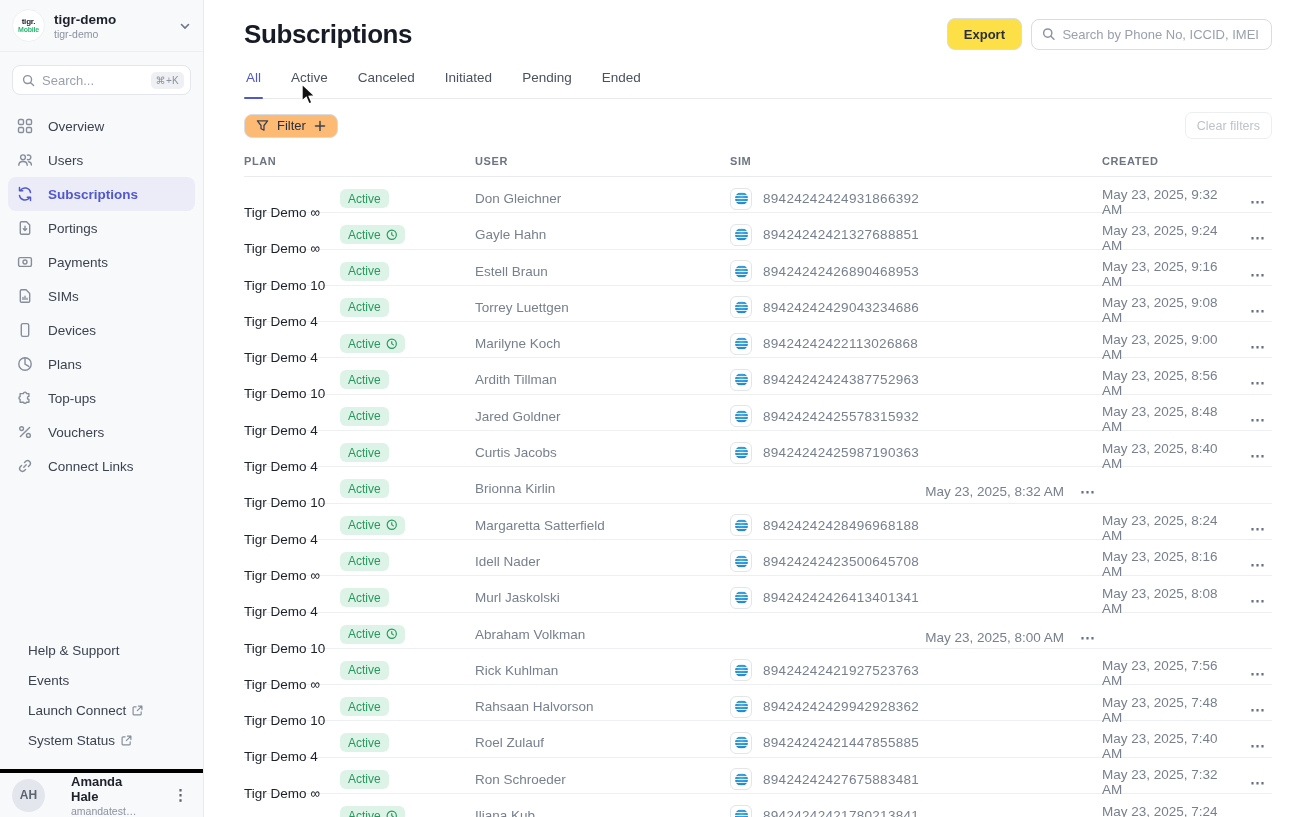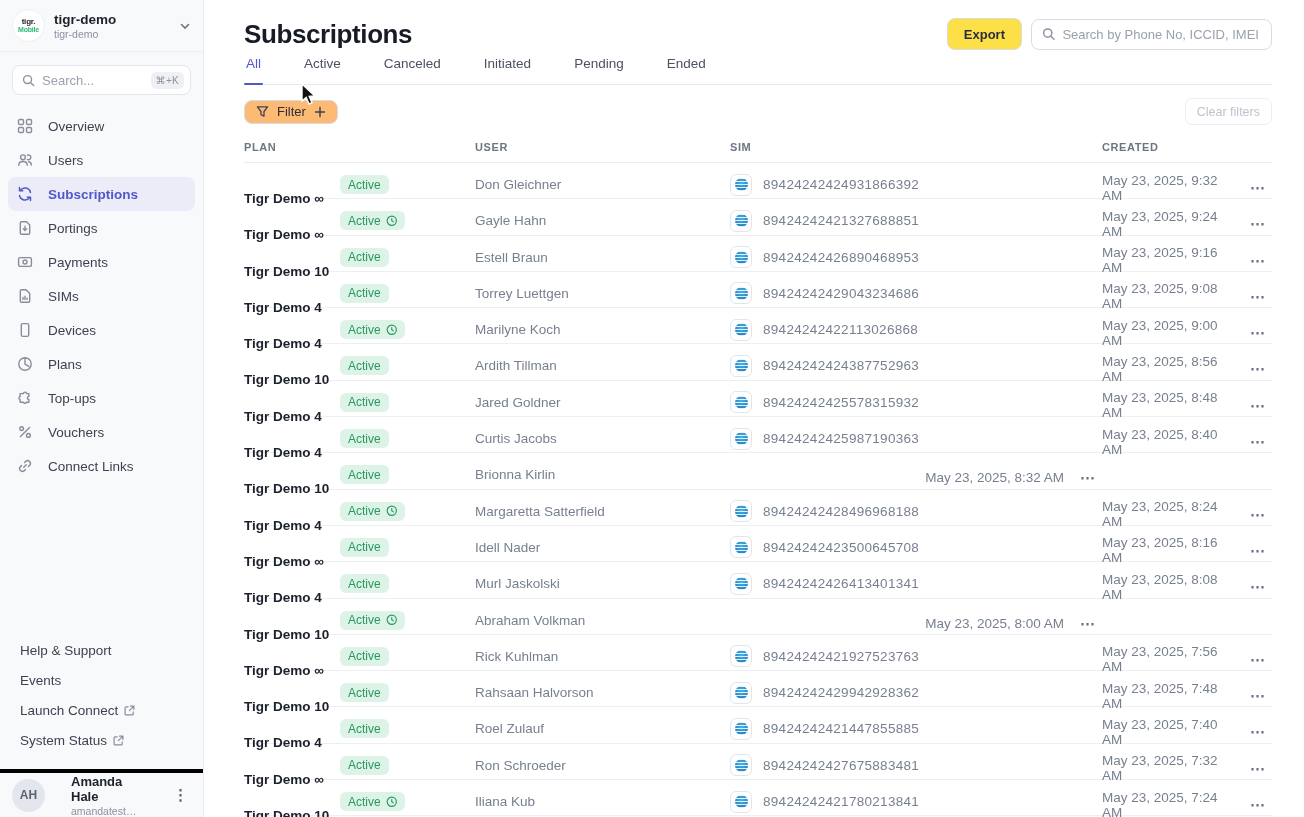--- a/index.html
+++ b/index.html
@@ -21,54 +21,54 @@
   .search-box .ph { flex:1; font-size:13px; color:#9aa1ad; }
   .kbd { font-size:10px; color:#8b92a0; background:#eef0f3; border-radius:5px; padding:3px 5px; letter-spacing:.3px; }
 
   .nav { padding:8px 8px 0; }
   .nav-item { height:34px; display:flex; align-items:center; gap:15px; padding:0 9px; border-radius:8px; font-size:13.5px; font-weight:500; color:#3c4350; cursor:pointer; }
   .nav-item svg { flex:none; stroke:#878e9b; }
   .nav-item.active { background:#ebecf8; color:#5157cc; font-weight:600; }
   .nav-item.active svg { stroke:#5157cc; }
 
   .side-footer { margin-top:auto; padding:0 20px 14px; }
-  .foot-link { font-size:13.5px; color:#3c4350; font-weight:500; padding:7.5px 0; display:flex; align-items:center; gap:6px; cursor:pointer; }
+  .foot-link { font-size:13.5px; color:#3c4350; font-weight:500; padding:7.5px 0; display:flex; align-items:center; gap:6px; cursor:pointer;margin-left:8px; }
   .foot-link svg { stroke:#878e9b; }
 
   .profile { border-top:4px solid #000000; height:48px; display:flex; align-items:center; gap:26px; padding:0 10px 0 12px; }
   .avatar { width:33px; height:33px; border-radius:50%; background:#e3e6ec; color:#5b6471; font-size:12px; font-weight:700; display:flex; align-items:center; justify-content:center; flex:none; }
   .prof-meta { flex:1; min-width:0; }
   .prof-name { font-size:13px; font-weight:600; color:#1c212b; }
   .prof-email { font-size:10.5px; color:#8b92a0; margin-top:1px; white-space:nowrap; overflow:hidden; text-overflow:ellipsis; }
   .kebab { color:#5b6471; font-size:15px; font-weight:700; padding:2px 5px; cursor:pointer; letter-spacing:0; line-height:.45; text-align:center; }
 
   
   .main { position:absolute; left:204px; top:0; width:1100px; height:817px; padding:0 32px 0 40px; }
   .top-row { display:flex; align-items:center; margin-top:18px; }
   .page-title { font-size:26px; font-weight:700; letter-spacing:-.4px; color:#171b26; flex:1; }
   .btn { background:#fde047; border:1px solid #d8dce3; border-radius:8px; font-size:13px; font-weight:600; color:#2a2f3a; height:32px; padding:0 16px; cursor:pointer; font-family:inherit; }
   .hdr-search { width:241px; height:31px; border:1px solid #d8dce3; border-radius:8px; display:flex; align-items:center; gap:7px; padding:0 10px; margin-left:9px; background:#fff; cursor:text; }
   .hdr-search .ph { font-size:13px; color:#9aa1ad; white-space:nowrap; overflow:hidden; }
 
-  .tabs { display:flex; gap:39px; border-bottom:1px solid #e7e9ee; }
+  .tabs { display:flex; gap:26px; margin-top:14px; border-bottom:1px solid #e7e9ee; }
   .tab { font-size:13.5px; color:#4a5160; padding:6px 2px 13px; cursor:pointer; position:relative; }
   .tab.active { color:#5157cc; font-weight:500; }
   .tab.active::after { content:""; position:absolute; left:0; right:0; bottom:-1px; height:2px; background:#5157cc; border-radius:2px; }
 
   .toolbar { display:flex; align-items:center; justify-content:space-between; margin-top:13px; }
   .filter-btn { display:flex; align-items:center; gap:8px; border:1px solid #d8dce3; border-radius:8px; background:#fdba74; height:24px; padding:0 11px; font-size:13px; font-weight:500; color:#2a2f3a; cursor:pointer; }
   .filter-btn svg { stroke:#3c4350; }
   .clear-btn { border:1px solid #eceef1; border-radius:7px; background:#fff; font-size:12.5px; color:#bdc3cd; height:27px; padding:0 11px; cursor:default; font-family:inherit; }
 
   .grid { display:grid; grid-template-columns:231px 255px 372px 1fr; align-items:center; }
   .thead { margin-top:16px; padding-bottom:9px; border-bottom:1px solid #e9ebef; }
   .th { font-size:11px; font-weight:600; letter-spacing:.6px; color:#6d7584; }
   .row { height:36.3px; border-bottom:1px solid #edeff2; }
   .plan-cell { display:flex; align-items:center; }
-  .plan-name { width:96px; font-size:13.5px; font-weight:700; color:#1c212b; flex:none;margin-top:28px; }
+  .plan-name { width:96px; font-size:13.5px; font-weight:400; color:#1c212b; flex:none;margin-top:28px; }
   .badge { display:inline-flex; align-items:center; gap:5px; background:#def3e7; color:#27995e; font-size:12px; font-weight:500; border-radius:6px; padding:3.5px 8px; line-height:1; }
   .badge svg { display:none; }
   .badge.clock svg { display:block; }
   .user-cell, .created-txt { font-size:13.5px; color:#788090; }
   .sim-cell { display:flex; align-items:center; gap:11px; }
   .sim-chip { width:22px; height:22px; border:1px solid #e2e5ea; border-radius:6px; background:#fff; display:flex; align-items:center; justify-content:center; }
   .globe { width:13px; height:13px; border-radius:50%; background-image:repeating-linear-gradient(0deg, rgba(255,255,255,.85) 0 1px, rgba(255,255,255,0) 1px 3px), radial-gradient(circle at 50% 38%, #4db1e6, #1173bd); }
   .sim-num { font-size:13.5px; color:#788090; letter-spacing:.3px; }
   .created-cell { display:flex; align-items:center; justify-content:flex-end; gap:10px;margin-top:6px; }
   .dots-btn { border:none; background:transparent; color:#667085; font-size:15px; font-weight:700; letter-spacing:1px; cursor:pointer; padding:2px 6px; line-height:1; font-family:inherit; }

